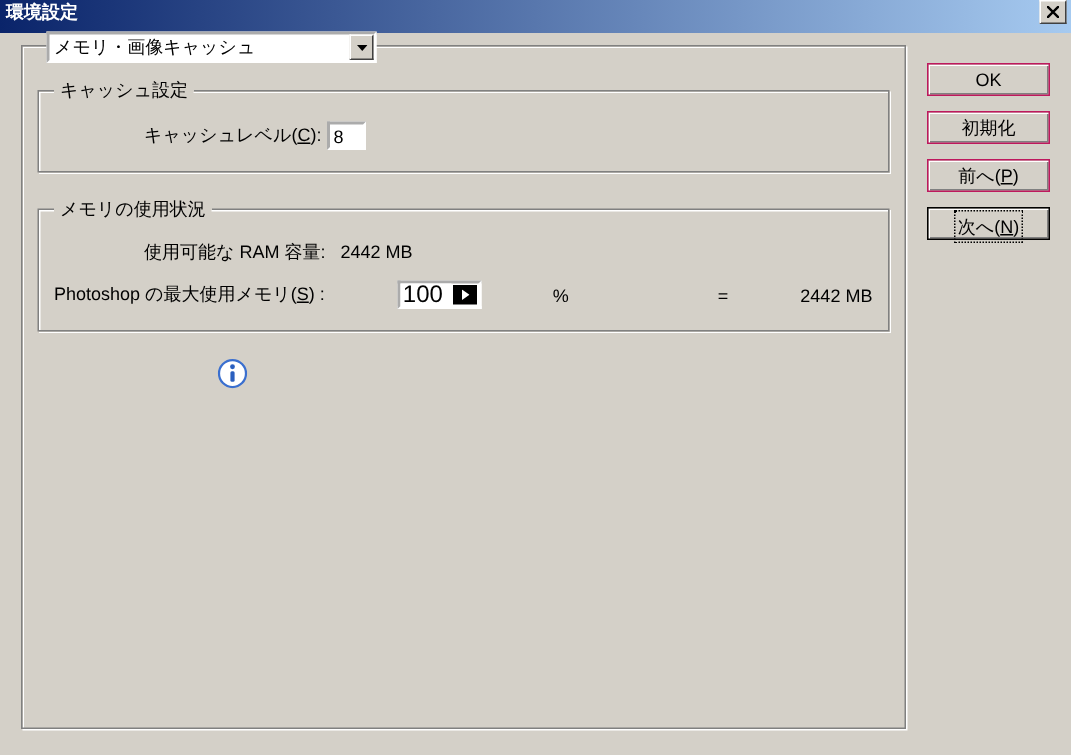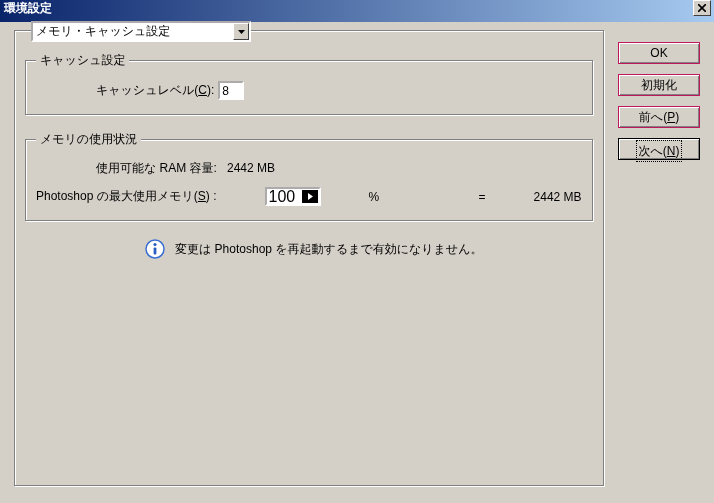--- a/index.html
+++ b/index.html
@@ -163,21 +163,21 @@
       </svg>
   </div>
 </div>
 
 <div class="dialog-body">
 
   <div class="main-area">
     <div class="outer-frame">
 
       <div class="combo" style="margin-left:6px; margin-top:-20px; background:#fff;">
-        <span class="combo-text">メモリ・キャッシュ設定</span>
+        <span class="combo-text">メモリ・画像キャッシュ</span>
         <div class="combo-arrow">
           <svg width="7" height="4" viewBox="0 0 7 4">
               <path d="M0 0 L3.5 4 L7 0 Z" fill="#000"></path>
             </svg>
         </div>
       </div>
 
       <fieldset>
         <legend>キャッシュ設定</legend>
         <div class="row indent">
@@ -215,21 +215,20 @@
       </fieldset>
 
       <div class="info-row">
         <span class="info-icon">
           <svg width="20" height="20" viewBox="0 0 20 20">
             <circle cx="10" cy="10" r="9" fill="#fff" stroke="#3a6fcf" stroke-width="1.5"></circle>
             <circle cx="10" cy="5.5" r="1.6" fill="#2a5fbf"></circle>
             <rect x="8.6" y="8.5" width="2.8" height="7" rx="1" fill="#2a5fbf"></rect>
           </svg>
         </span>
-        <span>変更は Photoshop を再起動するまで有効になりません。</span>
       </div>
 
     </div>
   </div>
 
   <div class="right-buttons">
     <div class="btn">OK</div>
     <div class="btn">初期化</div>
     <div class="btn">
       <span>前へ(</span><span class="underline">P</span><span>)</span>

